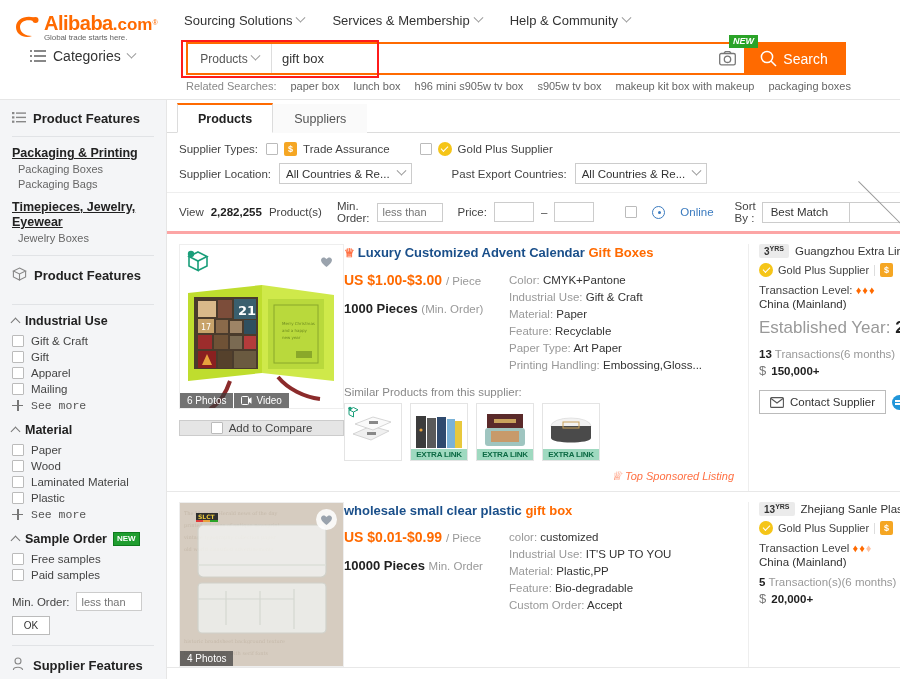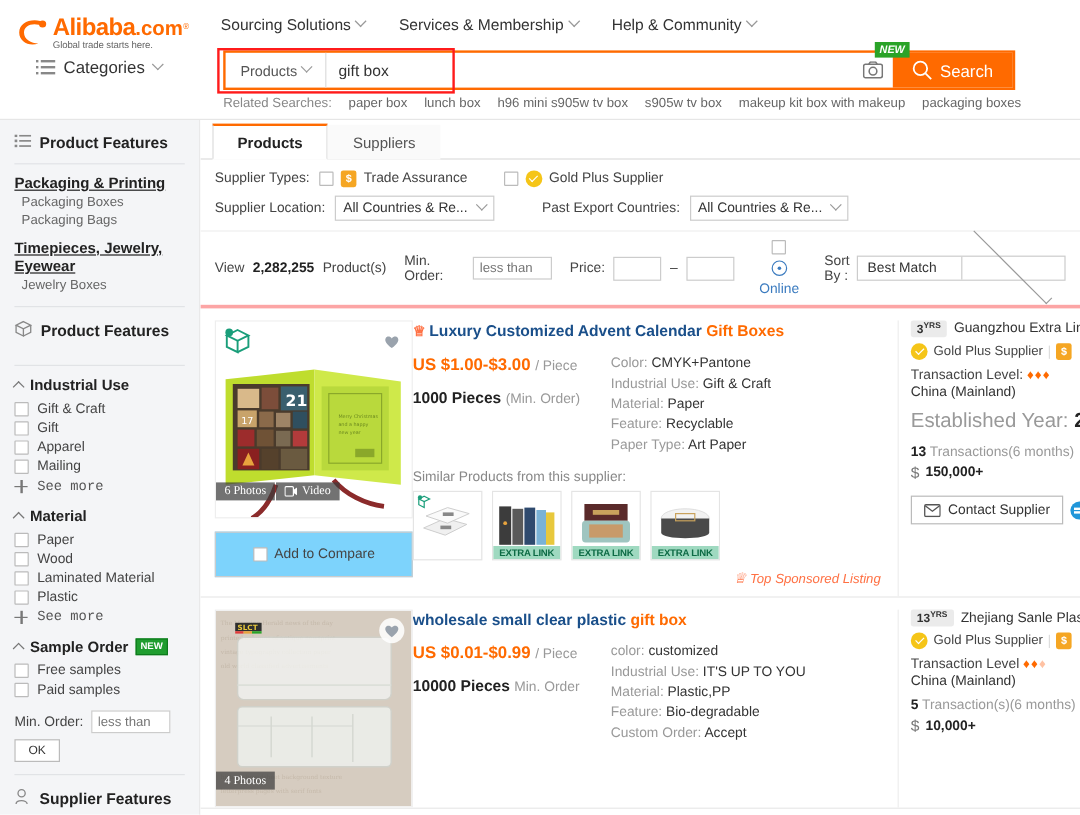--- a/index.html
+++ b/index.html
@@ -223,21 +223,21 @@
 
   .sortbar {
     display: flex; align-items: center; padding: 7px 12px;
     border-bottom: 3px solid #fca5a5; font-size: 11.5px; color: #444; gap: 7px;
   }
   .sortbar b { color: #222; }
   .num-input {
     width: 40px; height: 20px; border: 1px solid #ccc; background: #fff;
     outline: none; font-family: "Liberation Sans", sans-serif; font-size: 11px;
   }
-  .online-chk { display: flex; align-items: center; gap: 5px; margin-left: 14px; cursor: pointer; flex-direction: column; }
+  .online-chk { display: flex; align-items: center; gap: 15px; margin-left: 24px; cursor: pointer; }
   .online-ico {
     width: 13px; height: 13px; border-radius: 50%; border: 1.4px solid #3b7bbf;
     position: relative; flex: none;
   }
   .online-ico:after {
     content: ''; position: absolute; left: 4.3px; top: 4.3px;
     width: 3px; height: 3px; border-radius: 50%; background: #3b7bbf;
   }
   .online-txt { color: #3b7bbf; }
   .sortby { margin-left: 14px; display: flex; align-items: center; gap: 6px; }
@@ -260,29 +260,29 @@
   }
   .heart {
     position: absolute; right: 6px; top: 6px; width: 21px; height: 21px;
     border-radius: 50%; background: rgba(255,255,255,.85);
     display: flex; align-items: center; justify-content: center; z-index: 3; cursor: pointer;
   }
   .vr-badge {
     position: absolute; left: 5px; top: 4px; width: 26px; height: 26px; z-index: 3;
   }
   .img-foot {
-    position: absolute; left: 0; bottom: 14px; display: flex; gap: 1px; z-index: 3; font-family: Liberation Serif, serif;
+    position: absolute; left: 0; bottom: 0; display: flex; gap: 1px; z-index: 3;
   }
   .img-foot span {
     background: rgba(60,60,60,.72); color: #fff; font-size: 10px;
     padding: 2px 7px; display: flex; align-items: center; gap: 4px;
   }
   .add-compare {
-    margin-top: 11px; width: 165px; height: 38px; border: 1px solid #ccc;
-    background: #7dd3fc; display: flex; align-items: center; justify-content: center;
+    margin-top: 11px; width: 165px; height: 16px; border: 1px solid #ccc;
+    background: #e5e5e5; display: flex; align-items: center; justify-content: center;
     gap: 6px; font-size: 11.5px; color: #444; cursor: pointer;
   }
 
   .li-info { flex: 1; min-width: 0; padding-right: 10px; }
   .li-title { font-size: 13px; font-weight: bold; line-height: 17px; margin-bottom: 10px; }
   .li-title a { color: #1a4f8a; text-decoration: none; cursor: pointer; }
   .li-title .hl { color: #ff6a00; }
   .crown { color: #ff7043; margin-right: 3px; font-size: 12px; }
   .li-cols { display: flex; }
   .li-left { width: 165px; flex: none; }
@@ -718,20 +718,21 @@
                 <span>1000 Pieces</span>
                 <span class="sub">(Min. Order)</span>
               </div>
             </div>
             <div class="li-attrs">
               <div class="attr"><span>Color:</span> <b>CMYK+Pantone</b></div>
               <div class="attr"><span>Industrial Use:</span> <b>Gift &amp; Craft</b></div>
               <div class="attr"><span>Material:</span> <b>Paper</b></div>
               <div class="attr"><span>Feature:</span> <b>Recyclable</b></div>
               <div class="attr"><span>Paper Type:</span> <b>Art Paper</b></div>
+              <div class="attr"><span>Printing Handling:</span> <b>Embossing,Gloss...</b></div>
             </div>
           </div>
 
           <div class="similar">
             <div class="similar-label">Similar Products from this supplier:</div>
             <div class="sim-row">
               <div class="sim-thumb">
                 <svg width="56" height="56" viewBox="0 0 56 56">
                   <rect width="56" height="56" fill="#fff"></rect>
                   <path d="M8 30 L26 22 L44 27 L26 36 Z" fill="#f0f0f0" stroke="#ccc" stroke-width="0.8"></path>
@@ -905,20 +906,20 @@
             <span>Transaction Level</span>
             <span class="diamond">♦♦<span class="half">♦</span></span>
           </div>
           <div class="country">China (Mainland)</div>
           <div class="trans">
             <b>5</b>
             <span>Transaction(s)(6 months)</span>
           </div>
           <div class="amt">
             <span class="dollar">$</span>
-            <span>10,000+</span>
+            <span>20,000+</span>
           </div>
         </div>
       </div>
 
     </div>
   </div>
 </div>
 
 </body></html>

